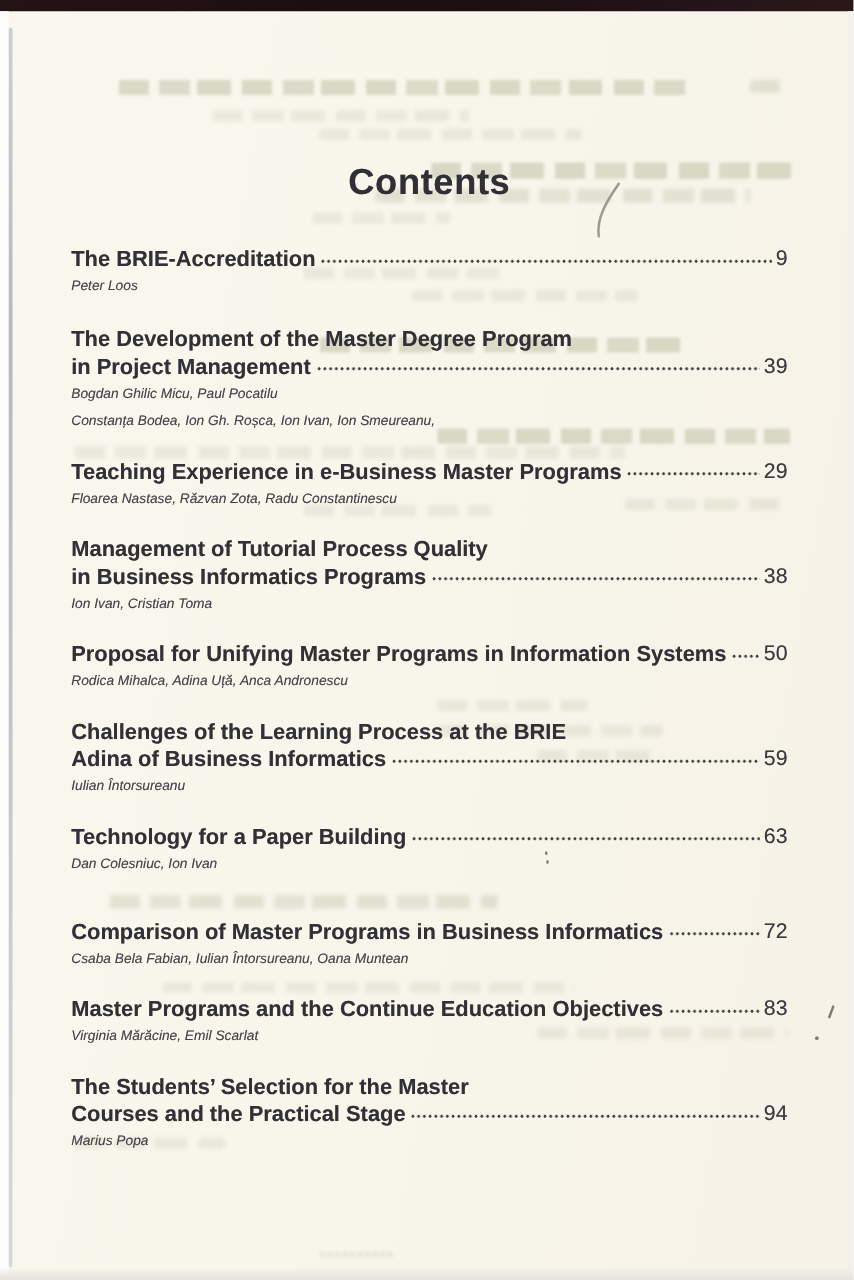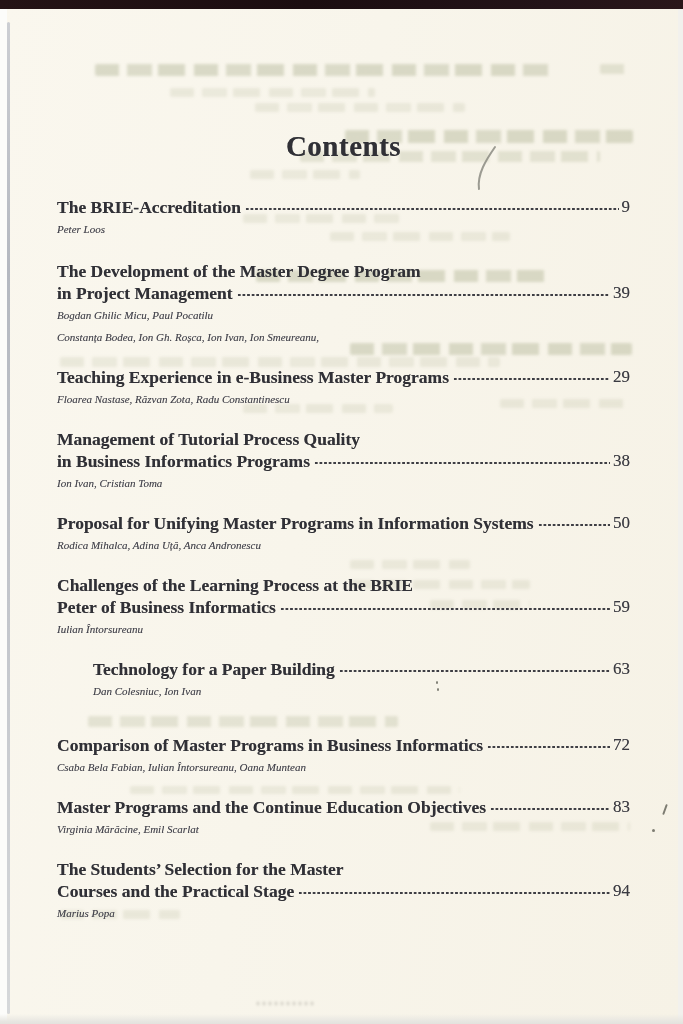--- a/index.html
+++ b/index.html
@@ -1,21 +1,21 @@
 <!DOCTYPE html>
 <html style="--paper: #f8f5eb; --ink: #303036; --authorink: #44444d; --numink: #3a3a41;"><head>
 <meta charset="utf-8">
 <title>Contents</title>
 <style>
   html,body{margin:0;padding:0;background:#ffffff;}
   body{width:683px;height:1024px;overflow:hidden;}
   .scan{
     position:relative;width:683px;height:1024px;overflow:hidden;
     background:linear-gradient(100deg,#faf7ee 0%,var(--paper,#f8f5eb) 45%,#f6f2e6 100%);
-    font-family:Liberation Serif, serif;
+    font-family:Liberation Sans, sans-serif;
   }
   
   .top-edge{position:absolute;top:0;left:0;right:0;height:9px;
     background:linear-gradient(90deg,#241315 0%,#1b0d10 45%,#231318 80%,#2a171a 100%);}
   .left-paper-strip{position:absolute;left:0;top:9px;bottom:0;width:7px;background:#fcfcfa;}
   .left-edge-shadow{position:absolute;left:7px;top:22px;bottom:10px;width:3px;border-radius:3px;
     background:linear-gradient(180deg,#ccced3 0%,#b4b8c0 25%,#c3c6cc 60%,#d6d8da 100%);
     filter:blur(.5px);box-shadow:5px 0 9px -3px rgba(125,130,140,.28);}
   .right-edge-strip{position:absolute;right:0;top:9px;bottom:0;width:5px;background:#f2f1ed;}
   .bottom-edge{position:absolute;left:0;right:0;bottom:0;height:10px;
@@ -35,21 +35,21 @@
 
   
   .content{position:absolute;left:57px;width:573px;top:0;z-index:2;color:var(--ink,#303036);}
   h1.contents-title{
     font-size:29px;line-height:33px;font-weight:bold;text-align:center;
     letter-spacing:.5px;margin:130px 0 33px 0;color:var(--ink,#2c2c32);
     text-shadow:0 0 .5px rgba(44,44,50,.55);
   }
   .entry{margin-bottom:18px;}
   .entry:first-child{margin-bottom:20px;}
-  .entry:nth-child(7){margin-bottom:32px;margin-left:36px;}
+  .entry:nth-child(7){margin-bottom:32px;}
   .title-line{font-weight:bold;font-size:17.5px;line-height:22px;color:var(--ink,#303036);
     text-shadow:0 0 .5px rgba(48,48,54,.5);white-space:nowrap;}
   .title-last{display:flex;align-items:flex-start;font-weight:bold;font-size:17.5px;line-height:22px;
     text-shadow:0 0 .5px rgba(48,48,54,.5);}
   .t-text{white-space:nowrap;}
   .leader{flex:1 1 auto;align-self:stretch;margin:0 3px 0 4px;
     background-image:radial-gradient(circle,#3e3e44 1.05px,rgba(0,0,0,0) 1.35px);
     background-size:4.6px 10px;background-repeat:repeat-x;
     background-position:left bottom 4px;}
   .page-num{font-weight:normal;font-size:17px;color:var(--numink,#3a3a41);
@@ -167,21 +167,21 @@
     </div>
     <div class="entry-authors">
             <div class="author-line">Rodica Mihalca, Adina Uță, Anca Andronescu</div>
           </div>
   </div>
 
   <div class="entry">
     <div class="entry-title">
       <div class="title-line">Challenges of the Learning Process at the BRIE</div>
             <div class="title-last">
-        <span class="t-text">Peter of Business Informatics</span>
+        <span class="t-text">Adina of Business Informatics</span>
         <span class="leader"></span>
         <span class="page-num">59</span>
       </div>
     </div>
     <div class="entry-authors">
             <div class="author-line">Iulian Întorsureanu</div>
           </div>
   </div>
 
   <div class="entry">

